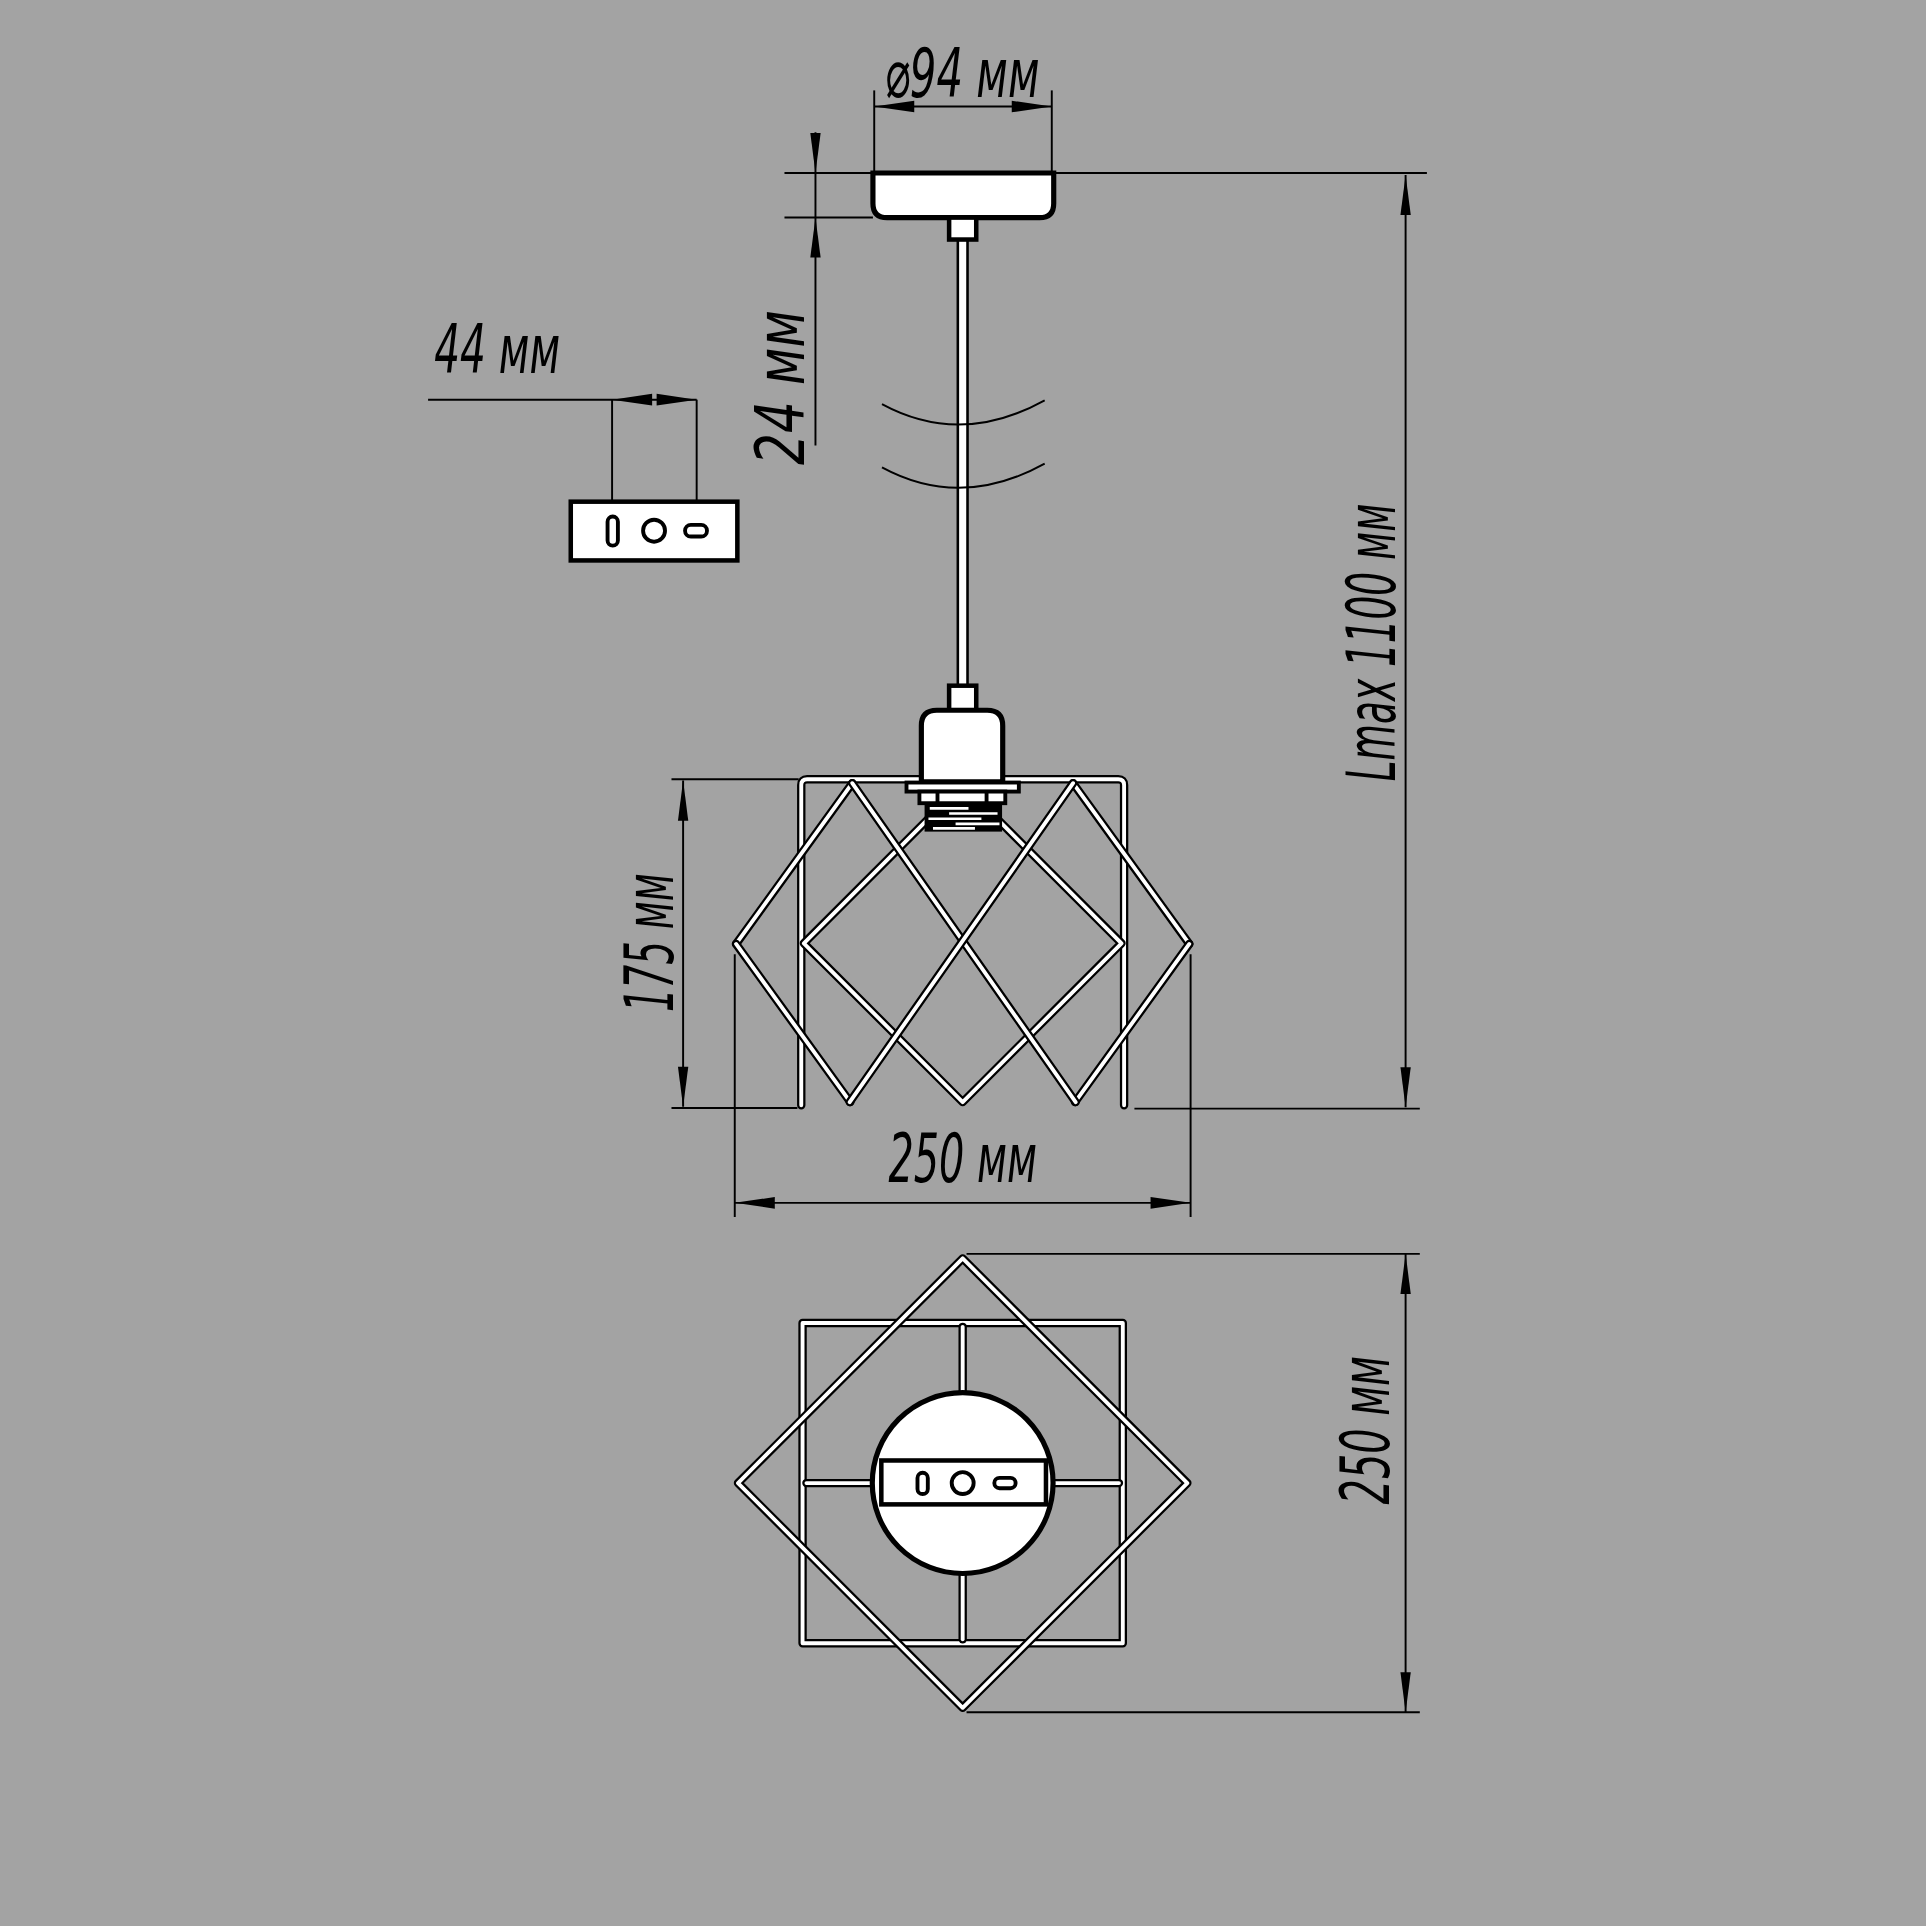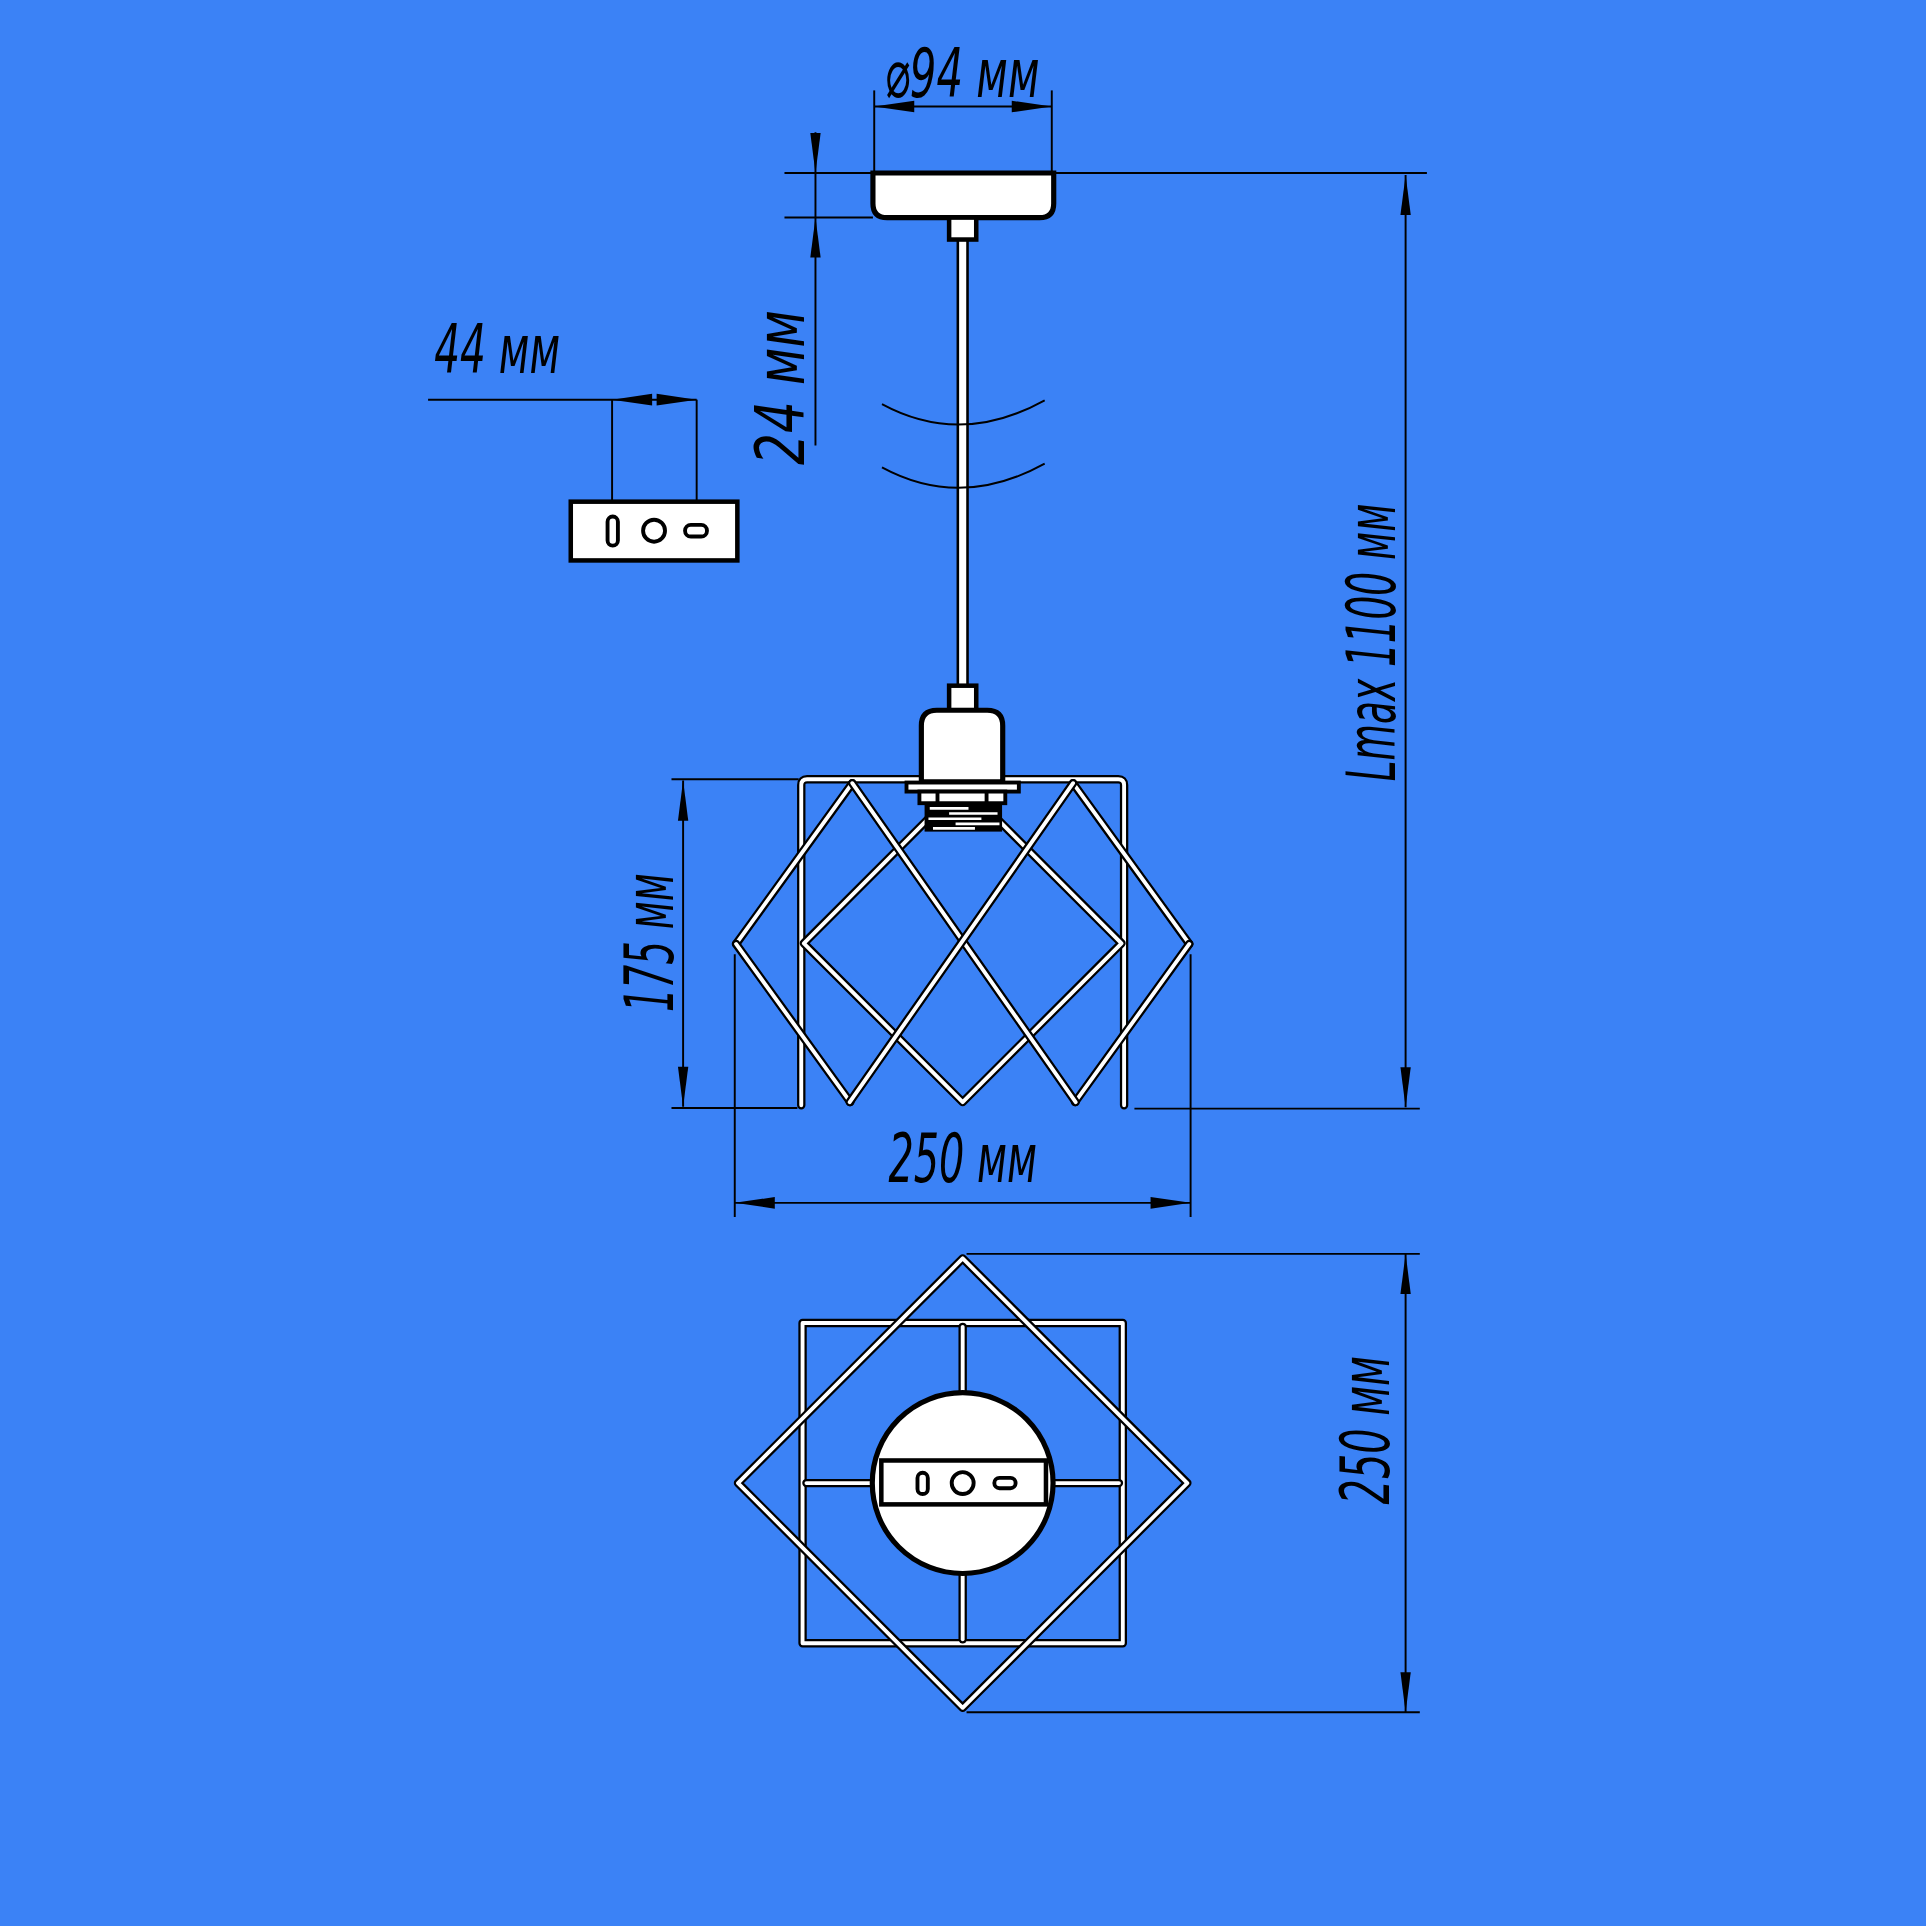--- a/index.html
+++ b/index.html
@@ -1,16 +1,16 @@
 <!DOCTYPE html>
 <html style="font-size:10.3px"><head>
 <meta charset="utf-8">
 <style>
   html,body{margin:0;padding:0;background:#ffffff;}
-  .page{width:1926px;height:1926px;background:#3b82f6;position:relative;overflow:hidden;}
+  .page{width:1926px;height:1926px;background:#a3a3a3;position:relative;overflow:hidden;}
   svg{display:block;}
   
   .thin{stroke:#000;stroke-width:3;fill:none;}
   
   .obj{stroke:#000;stroke-width:8;fill:#fff;}
   .obj7{stroke:#000;stroke-width:7;fill:#fff;}
   .hole{stroke:#000;stroke-width:6;fill:#fff;}
   
   .rod-b{stroke:#000;stroke-width:13;fill:none;stroke-linecap:round;stroke-linejoin:round;}
   .rod-w{stroke:#fff;stroke-width:6;fill:none;stroke-linecap:round;stroke-linejoin:round;}

